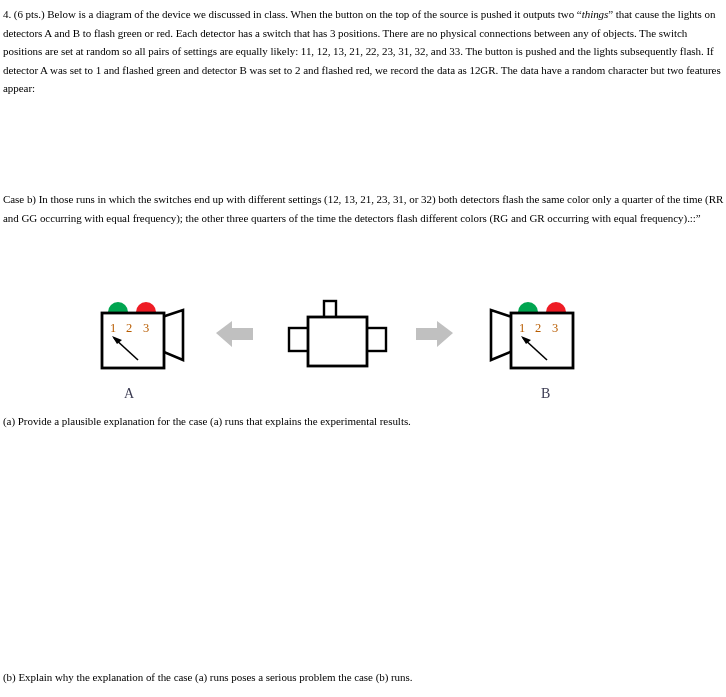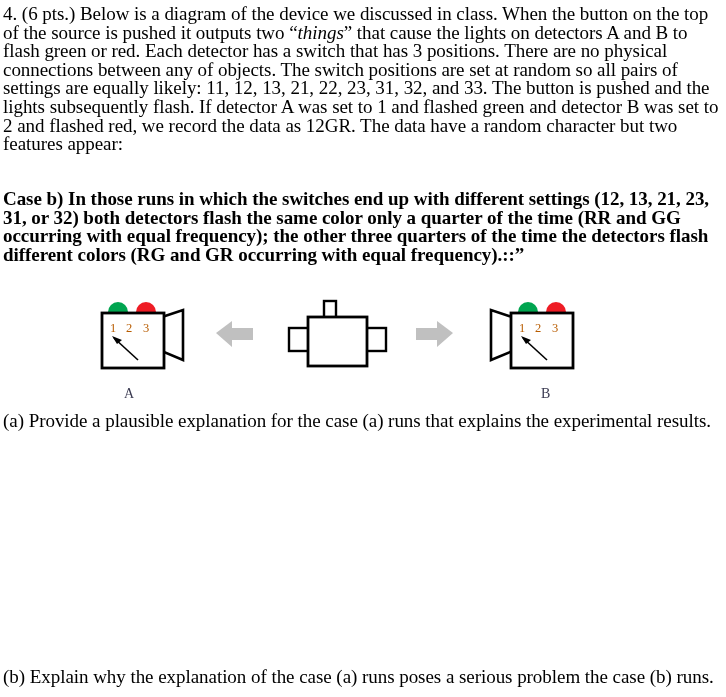--- a/index.html
+++ b/index.html
@@ -19,29 +19,29 @@
   .page {
     position: absolute;
     left: 0; top: 0;
     width: 726px;
     height: 697px;
   }
 
   
   .para {
     position: absolute;
-    font-size: 19px;
+    font-size: 11px;
     line-height: 18.6px;
     text-align: left;
     color: #000;
     letter-spacing: -0.05px;
   }
   #intro-paragraph { left: 3px; top: 5px; width: 722px; }
   #case-a-paragraph { left: 3px; top: 135px; width: 720px; }
-  #case-b-paragraph { left: 3px; top: 190px; width: 722px; font-weight: bold; }
+  #case-b-paragraph { left: 3px; top: 190px; width: 722px; }
   #question-a { left: 3px; top: 412px; width: 720px; }
   #question-b { left: 3px; top: 668px; width: 720px; }
 
   .ital { font-style: italic; }
 
   
   #device-diagram {
     position: absolute;
     left: 0;
     top: 288px;

